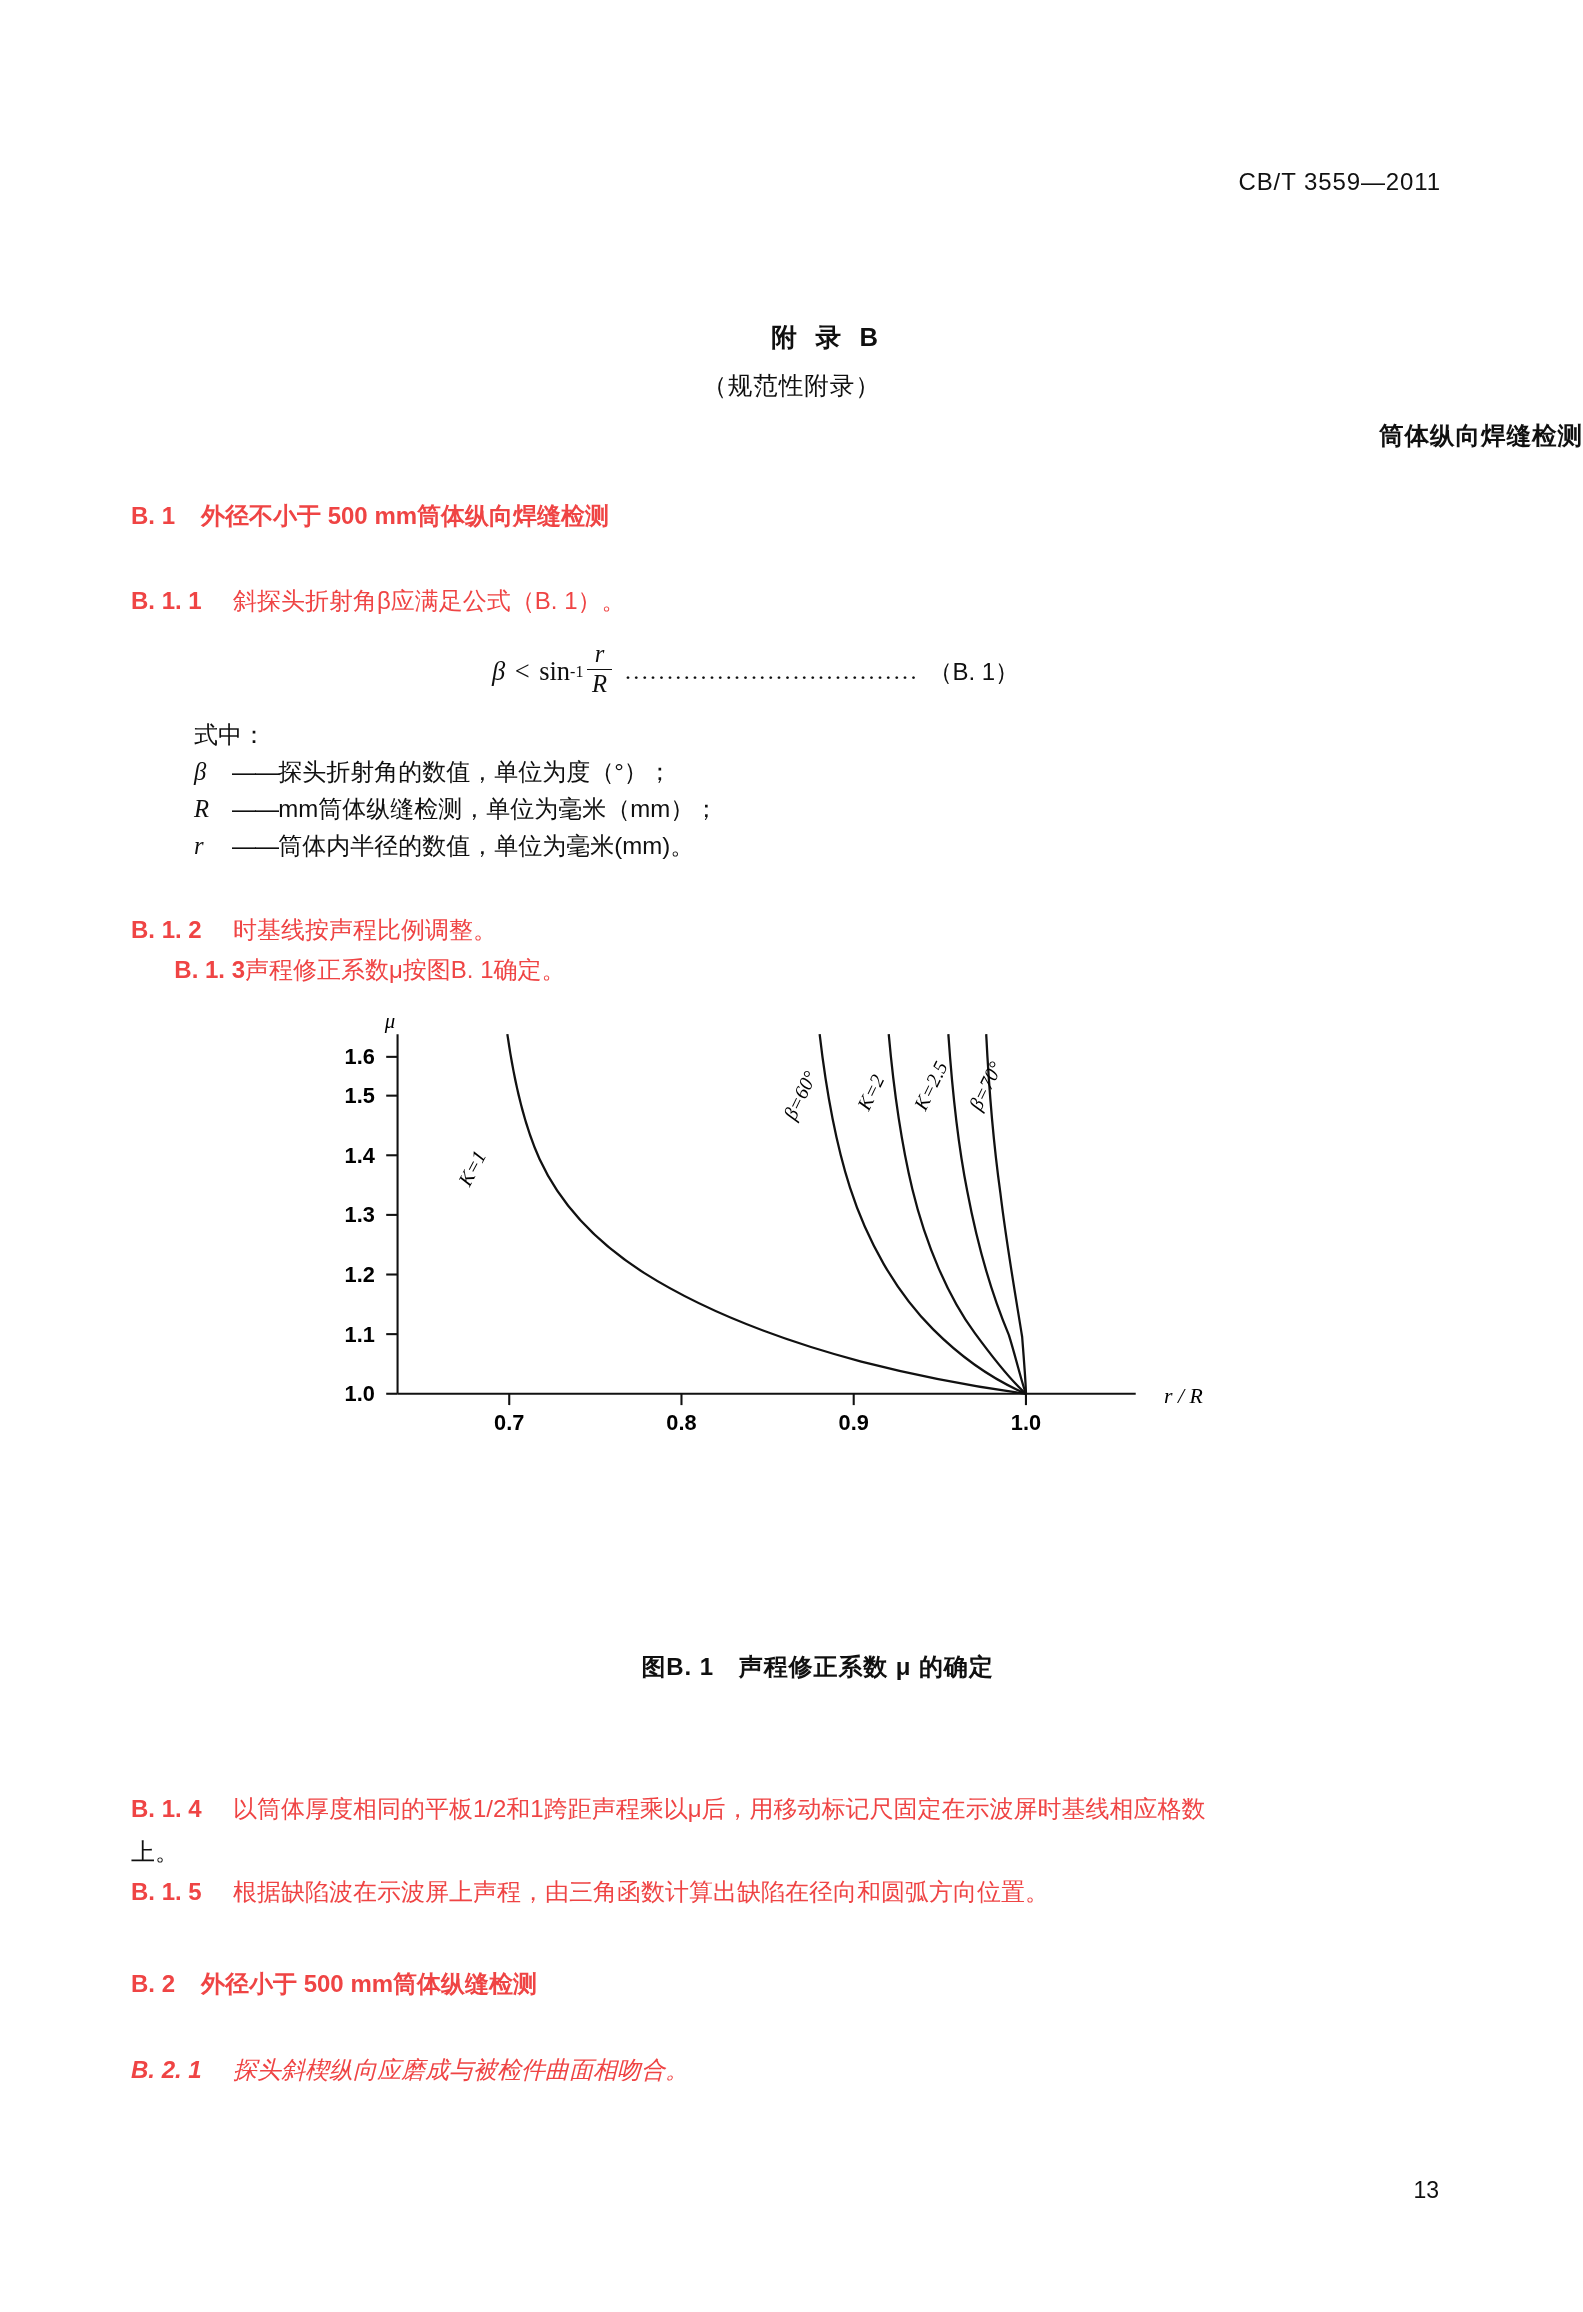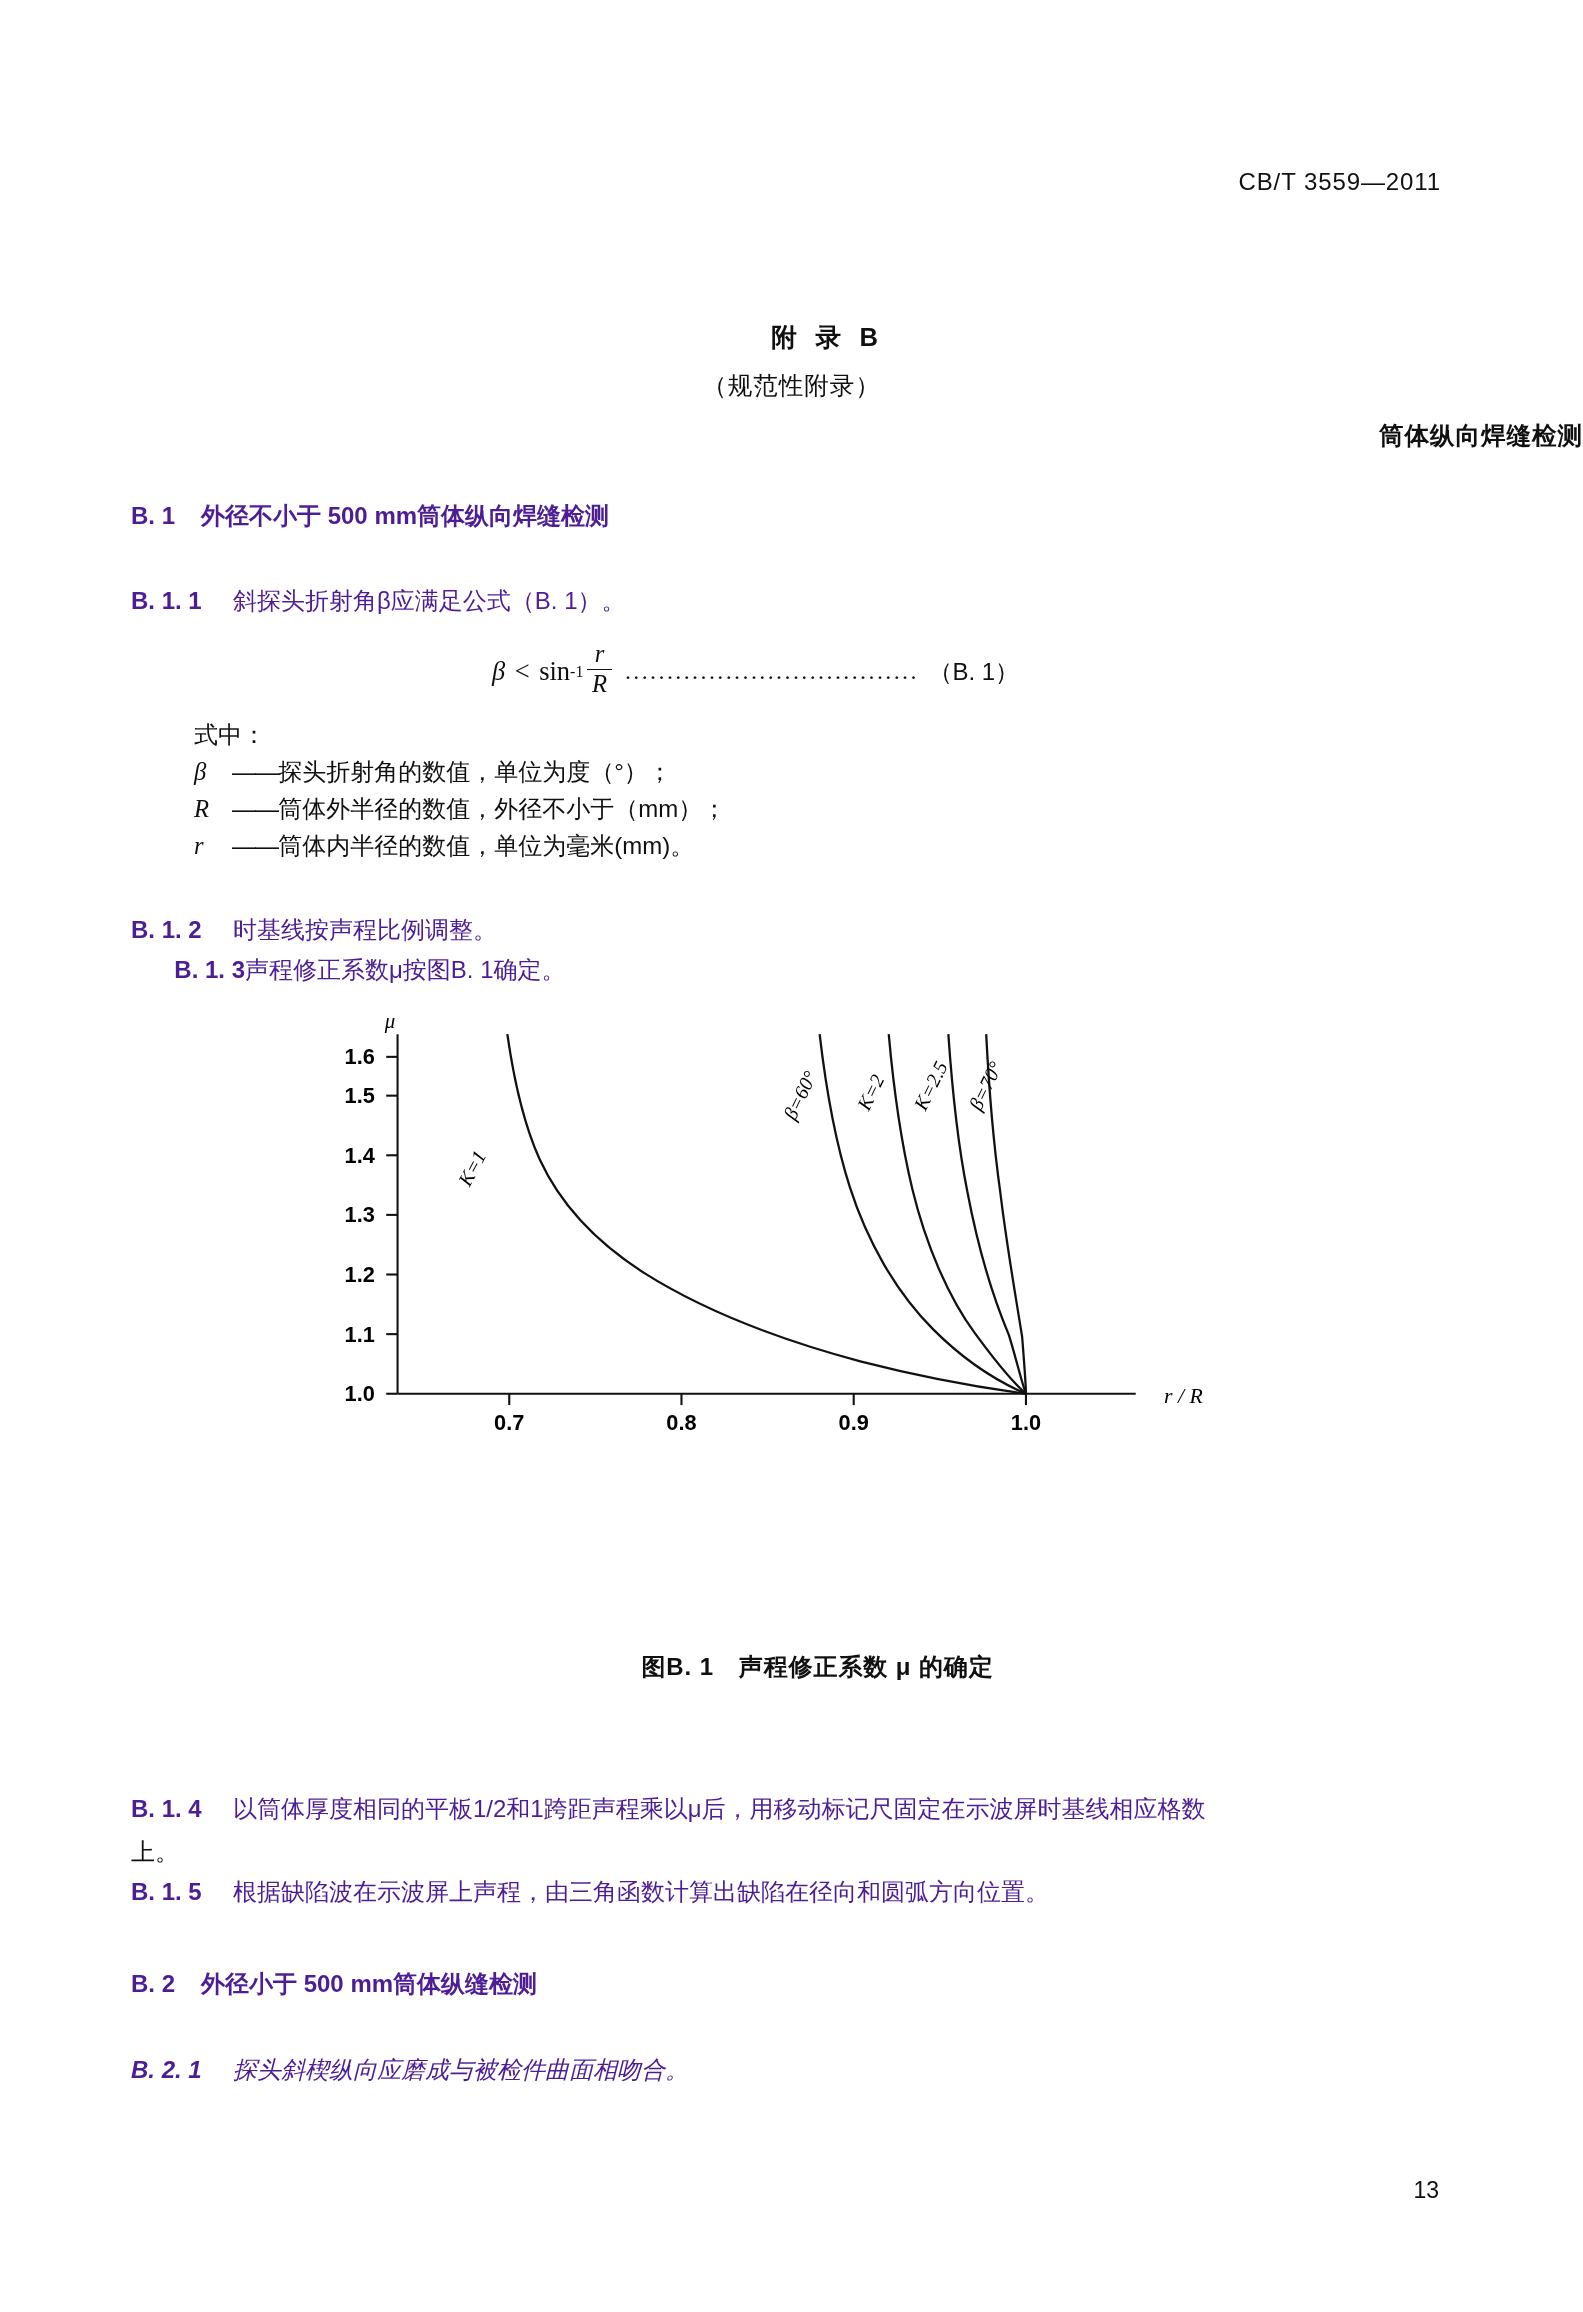--- a/index.html
+++ b/index.html
@@ -61,21 +61,21 @@
     font-family: "Liberation Sans", sans-serif;
     font-weight: bold;
     font-size: 24.6px;
     letter-spacing: 0.9px;
   }
   
   .clause {
     position: absolute;
     font-family: "Liberation Sans", sans-serif;
     font-size: 24px;
-    color: #4c1d95;
+    color: #ef4444;
   }
   .clause.bold {
     font-weight: bold;
   }
   .num {
     display: inline-block;
     min-width: 70px;
   }
   .para {
     position: absolute;
@@ -234,21 +234,21 @@
       <span class="eqno">（B. 1）</span>
     </div>
   </div>
 
   <div class="deflist">
     <div class="row">式中：</div>
     <div class="row">
       <span class="sym">β</span><span class="dash">——</span><span>探头折射角的数值，单位为度（°）；</span>
     </div>
     <div class="row">
-      <span class="sym">R</span><span class="dash">——</span><span>筒体外半径的数值，外径不小于（mm）；</span>
+      <span class="sym">R</span><span class="dash">——</span><span>mm筒体纵缝检测，单位为毫米（mm）；</span>
     </div>
     <div class="row">
       <span class="sym">r</span><span class="dash">——</span><span>筒体内半径的数值，单位为毫米(mm)。</span>
     </div>
   </div>
 
   <div class="clause bold" style="top:914px; left:131px;">
     <span class="num" style="min-width:102px;">B. 1. 2</span><span style="font-weight:normal;">时基线按声程比例调整。</span>
   </div>
 

